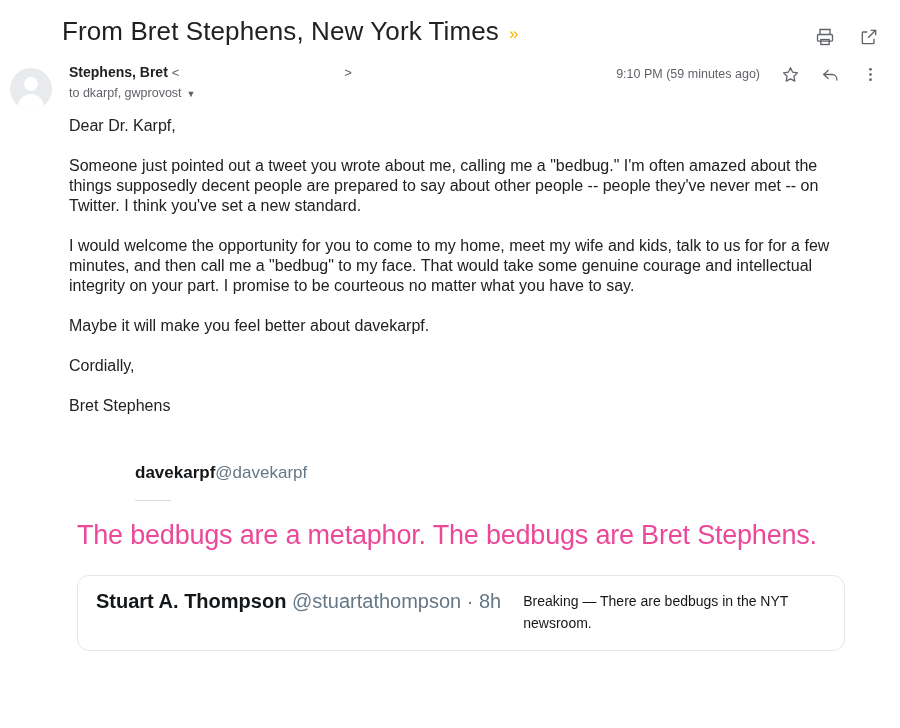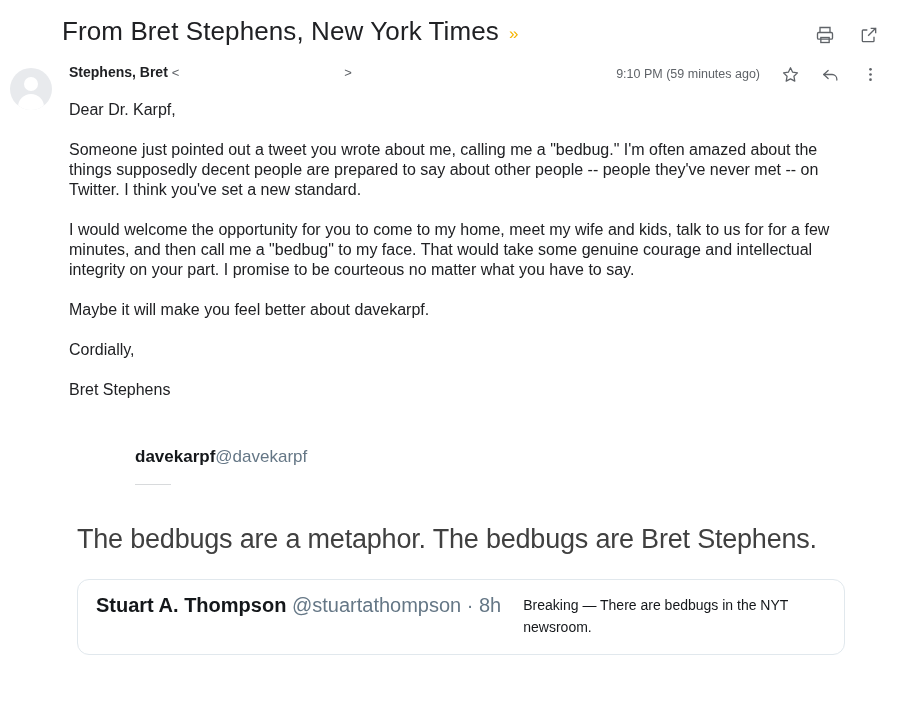--- a/index.html
+++ b/index.html
@@ -12,21 +12,21 @@
     height: 728px;
     font-family: "Liberation Sans", sans-serif;
     color: #202124;
     overflow: hidden;
     position: relative;
   }
 
   
   .mail-header {
     display: flex;
-    align-items: center;
+    align-items: flex-end;
     padding: 14px 20px 0 62px;
     box-sizing: border-box;
   }
   .subject-wrap {
     display: flex;
     align-items: center;
     flex: 1;
     min-width: 0;
   }
   .subject {
@@ -205,25 +205,25 @@
     font-weight: 400;
   }
   .tweet-underline {
     margin-top: 16px;
     width: 36px;
     height: 1px;
     background: #d8dadc;
   }
 
   .big-quote {
-    margin: 36px 0 0 -58px;
+    margin: 16px 0 0 -58px;
     font-size: 27px;
     line-height: 36px;
     font-weight: 400;
-    color: #404040;
+    color: #ec4899;
     letter-spacing: -0.2px;
   }
 
   .quoted-card {
     margin: 22px 0 0 -58px;
     border: 1px solid #e1e8ed;
     border-radius: 12px;
     padding: 14px 18px 16px 18px;
     display: flex;
     align-items: flex-start;
@@ -276,20 +276,24 @@
 
   <div class="msg-body">
     <div class="msg-top">
       <div class="sender-block">
         <div class="sender-line">
           <span class="sender-name">Stephens, Bret</span>
           <span class="sender-email">
             <span>&lt;</span><span class="redacted">bret.stephens@nytimes.com</span><span>&gt;</span>
           </span>
         </div>
+        <div class="recipients">
+          <span>to dkarpf, gwprovost</span>
+          <span class="caret">▼</span>
+        </div>
       </div>
 
       <div class="msg-meta">
         <span class="timestamp">9:10 PM (59 minutes ago)</span>
         <span class="micon">
           <svg width="19" height="19" viewBox="0 0 24 24" fill="none" stroke="currentColor" stroke-width="1.6" stroke-linejoin="round">
             <path d="M12 3.5l2.7 5.6 6.1.85-4.45 4.3 1.07 6.1L12 17.5l-5.42 2.85 1.07-6.1L3.2 9.95l6.1-.85z"></path>
           </svg>
         </span>
         <span class="micon">

